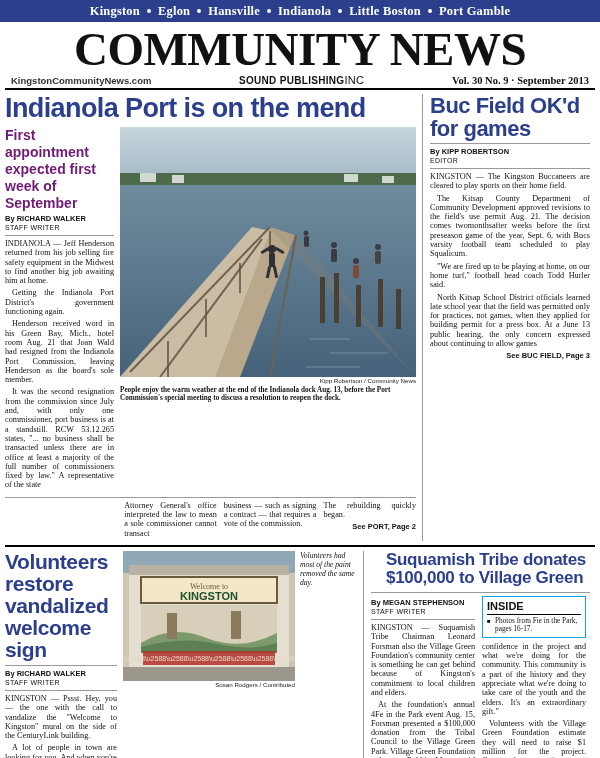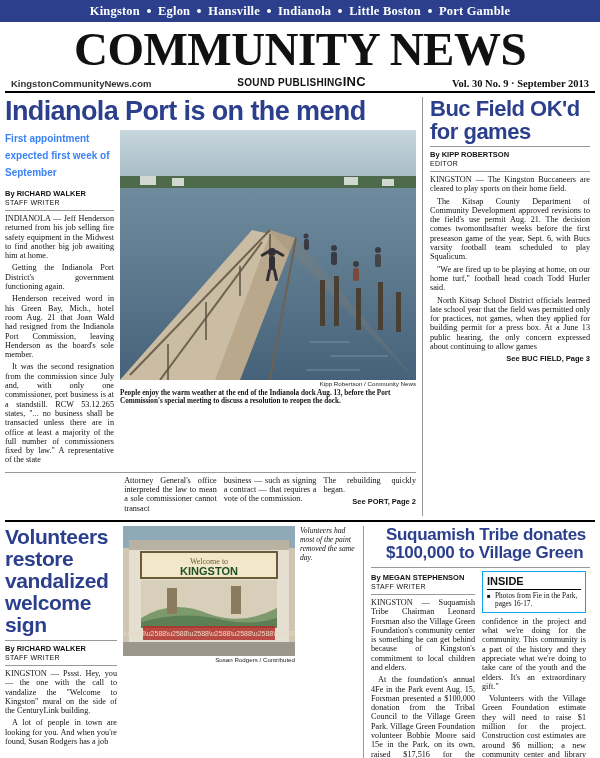--- a/index.html
+++ b/index.html
@@ -65,21 +65,21 @@
     font-size: 9.5px;
     font-weight: bold;
     color: #333;
   }
   .mastline .center {
     font-family: "Liberation Sans", sans-serif;
     font-size: 10px;
     font-weight: bold;
     letter-spacing: .3px;
   }
-  .mastline .center .inc { font-size: 13px; font-weight: bold; }
+  .mastline .center .inc { font-size: 11px; font-weight: normal; }
   .mastline .right {
     font-family: "Liberation Serif", serif;
     font-size: 10.5px;
     font-weight: bold;
   }
 
   
   .page {
     padding: 0 5px;
   }
@@ -98,24 +98,24 @@
     font-weight: bold;
     font-size: 27px;
     line-height: 29px;
     color: #2b3f8c;
     margin: 0 0 4px 0;
     letter-spacing: -0.6px;
   }
   .subhead-blue {
     font-family: "Liberation Sans", sans-serif;
     font-weight: bold;
-    font-size: 10px;
+    font-size: 14px;
     line-height: 17px;
-    color: #3b82f6;
-    margin: 0 0 8px 0;
+    color: #701a75;
+    margin: 0 0 2px 0;
   }
   .byline {
     font-family: "Liberation Sans", sans-serif;
     font-size: 7.5px;
     font-weight: bold;
     line-height: 9px;
     margin: 2px 0 1px 0;
   }
   .byline .role { font-weight: normal; font-size: 7px; letter-spacing: .3px;}
 

